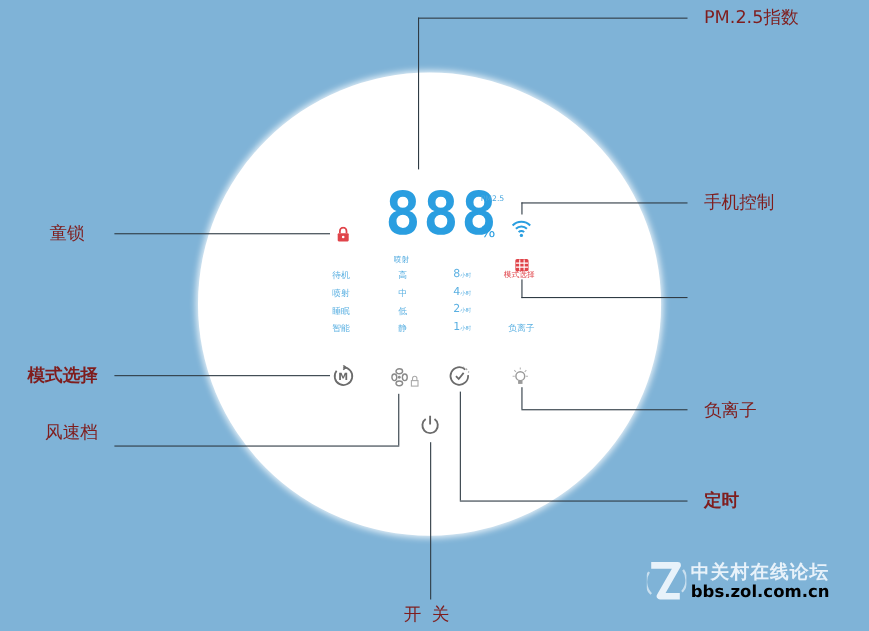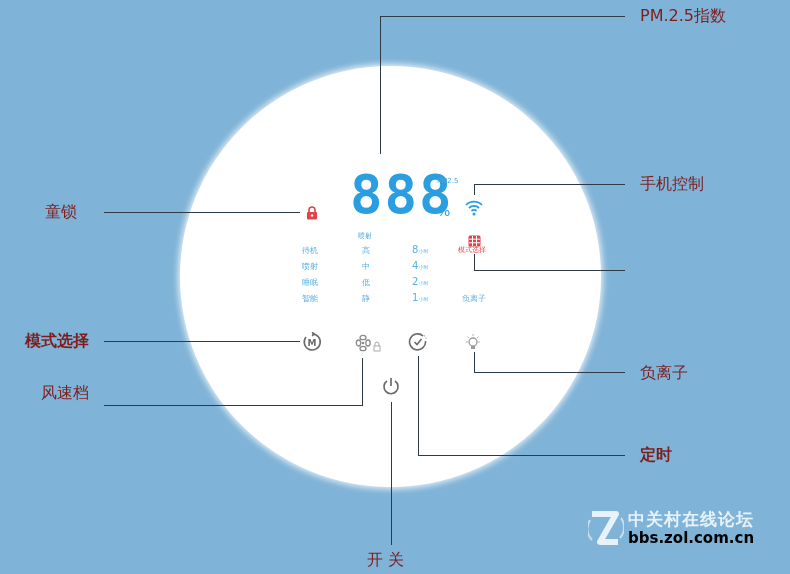--- a/index.html
+++ b/index.html
@@ -138,21 +138,21 @@
 
   <div class="line" style="left:391px; top:402px; width:1px; height:143px;"></div>
 
   <div class="callout" style="left:640px; top:5px;">PM.2.5指数</div>
   <div class="callout" style="left:45px; top:201px;">童锁</div>
   <div class="callout" style="left:640px; top:173px;">手机控制</div>
   <div class="callout" style="left:25px; top:330px;font-weight:bold;">模式选择</div>
   <div class="callout" style="left:640px; top:362px;">负离子</div>
   <div class="callout" style="left:41px; top:382px;">风速档</div>
   <div class="callout" style="left:640px; top:444px;font-weight:bold;">定时</div>
-  <div class="callout" style="left:367px; top:549px;">开 关</div>
+  <div class="callout" style="left:367px; top:549px;font-family:Liberation Mono, monospace;">开 关</div>
 
   <div class="watermark">
     <svg width="36" height="40" viewBox="0 0 36 40" style="position:absolute; left:0; top:0;">
       <path d="M4 6 H28 L12 34 H30" fill="none" stroke="#e8f2fa" stroke-width="6" stroke-linejoin="round"></path>
       <path d="M2 12 A16 16 0 0 0 4 32" fill="none" stroke="#e8f2fa" stroke-width="2" opacity="0.7"></path>
       <path d="M33 10 A16 16 0 0 1 32 30" fill="none" stroke="#e8f2fa" stroke-width="2" opacity="0.7"></path>
     </svg>
     <div class="wm-text1">中关村在线论坛</div>
     <div class="wm-text2">bbs.zol.com.cn</div>
   </div>

